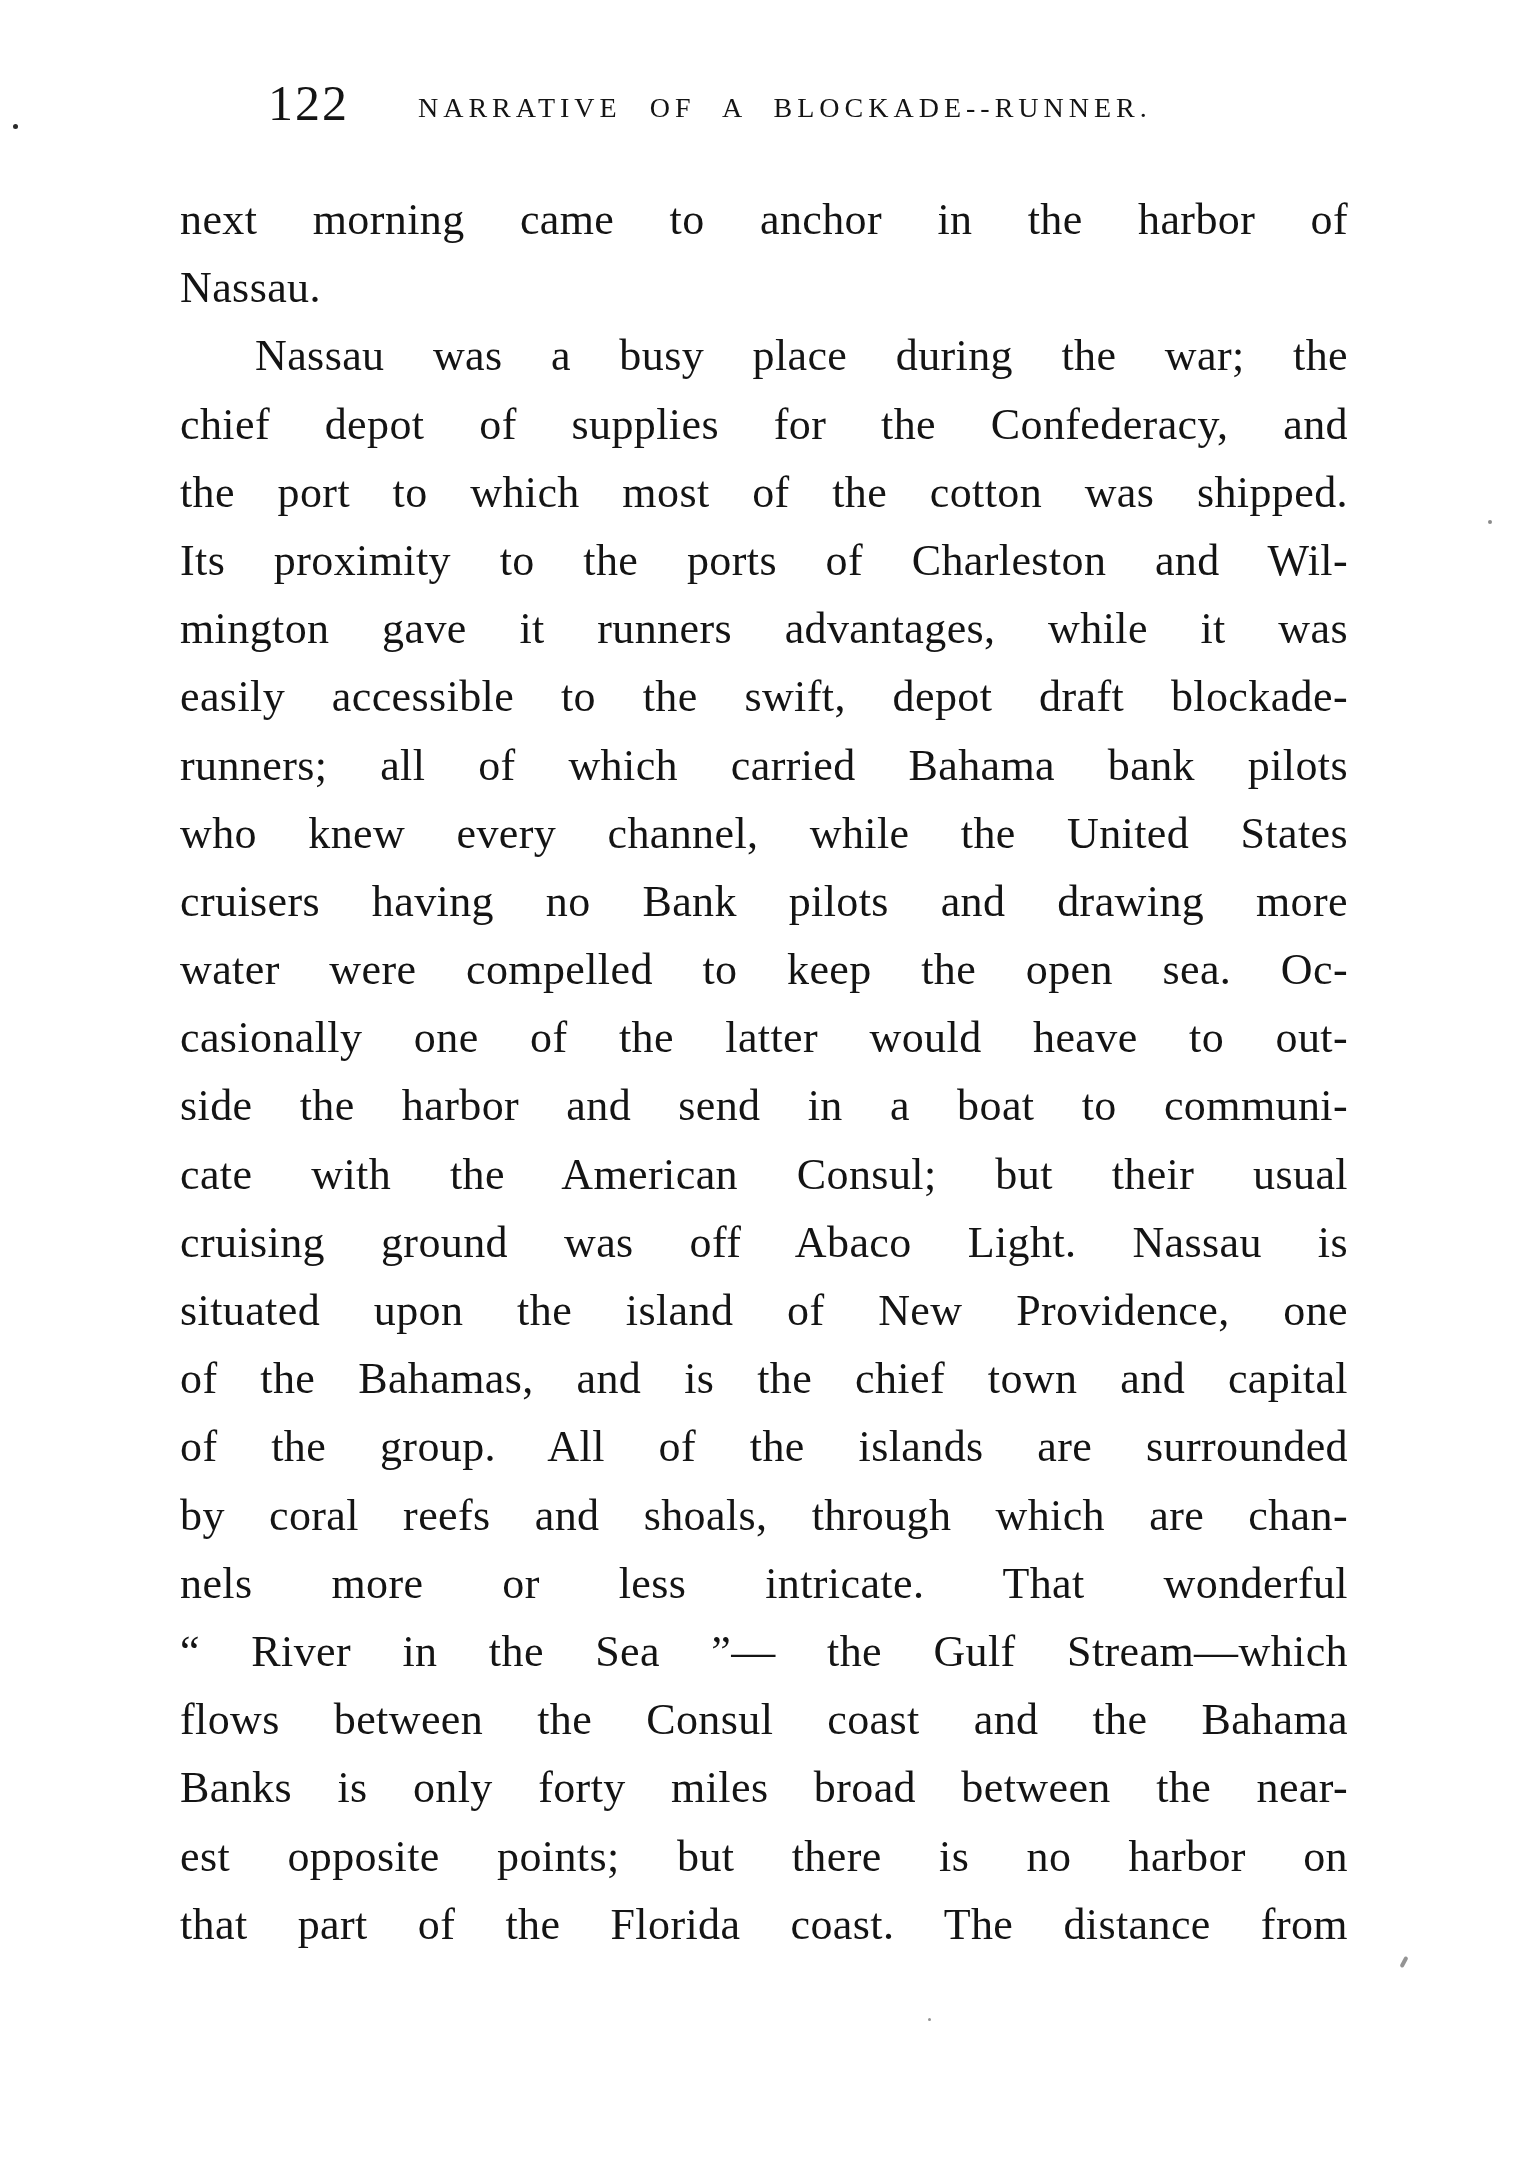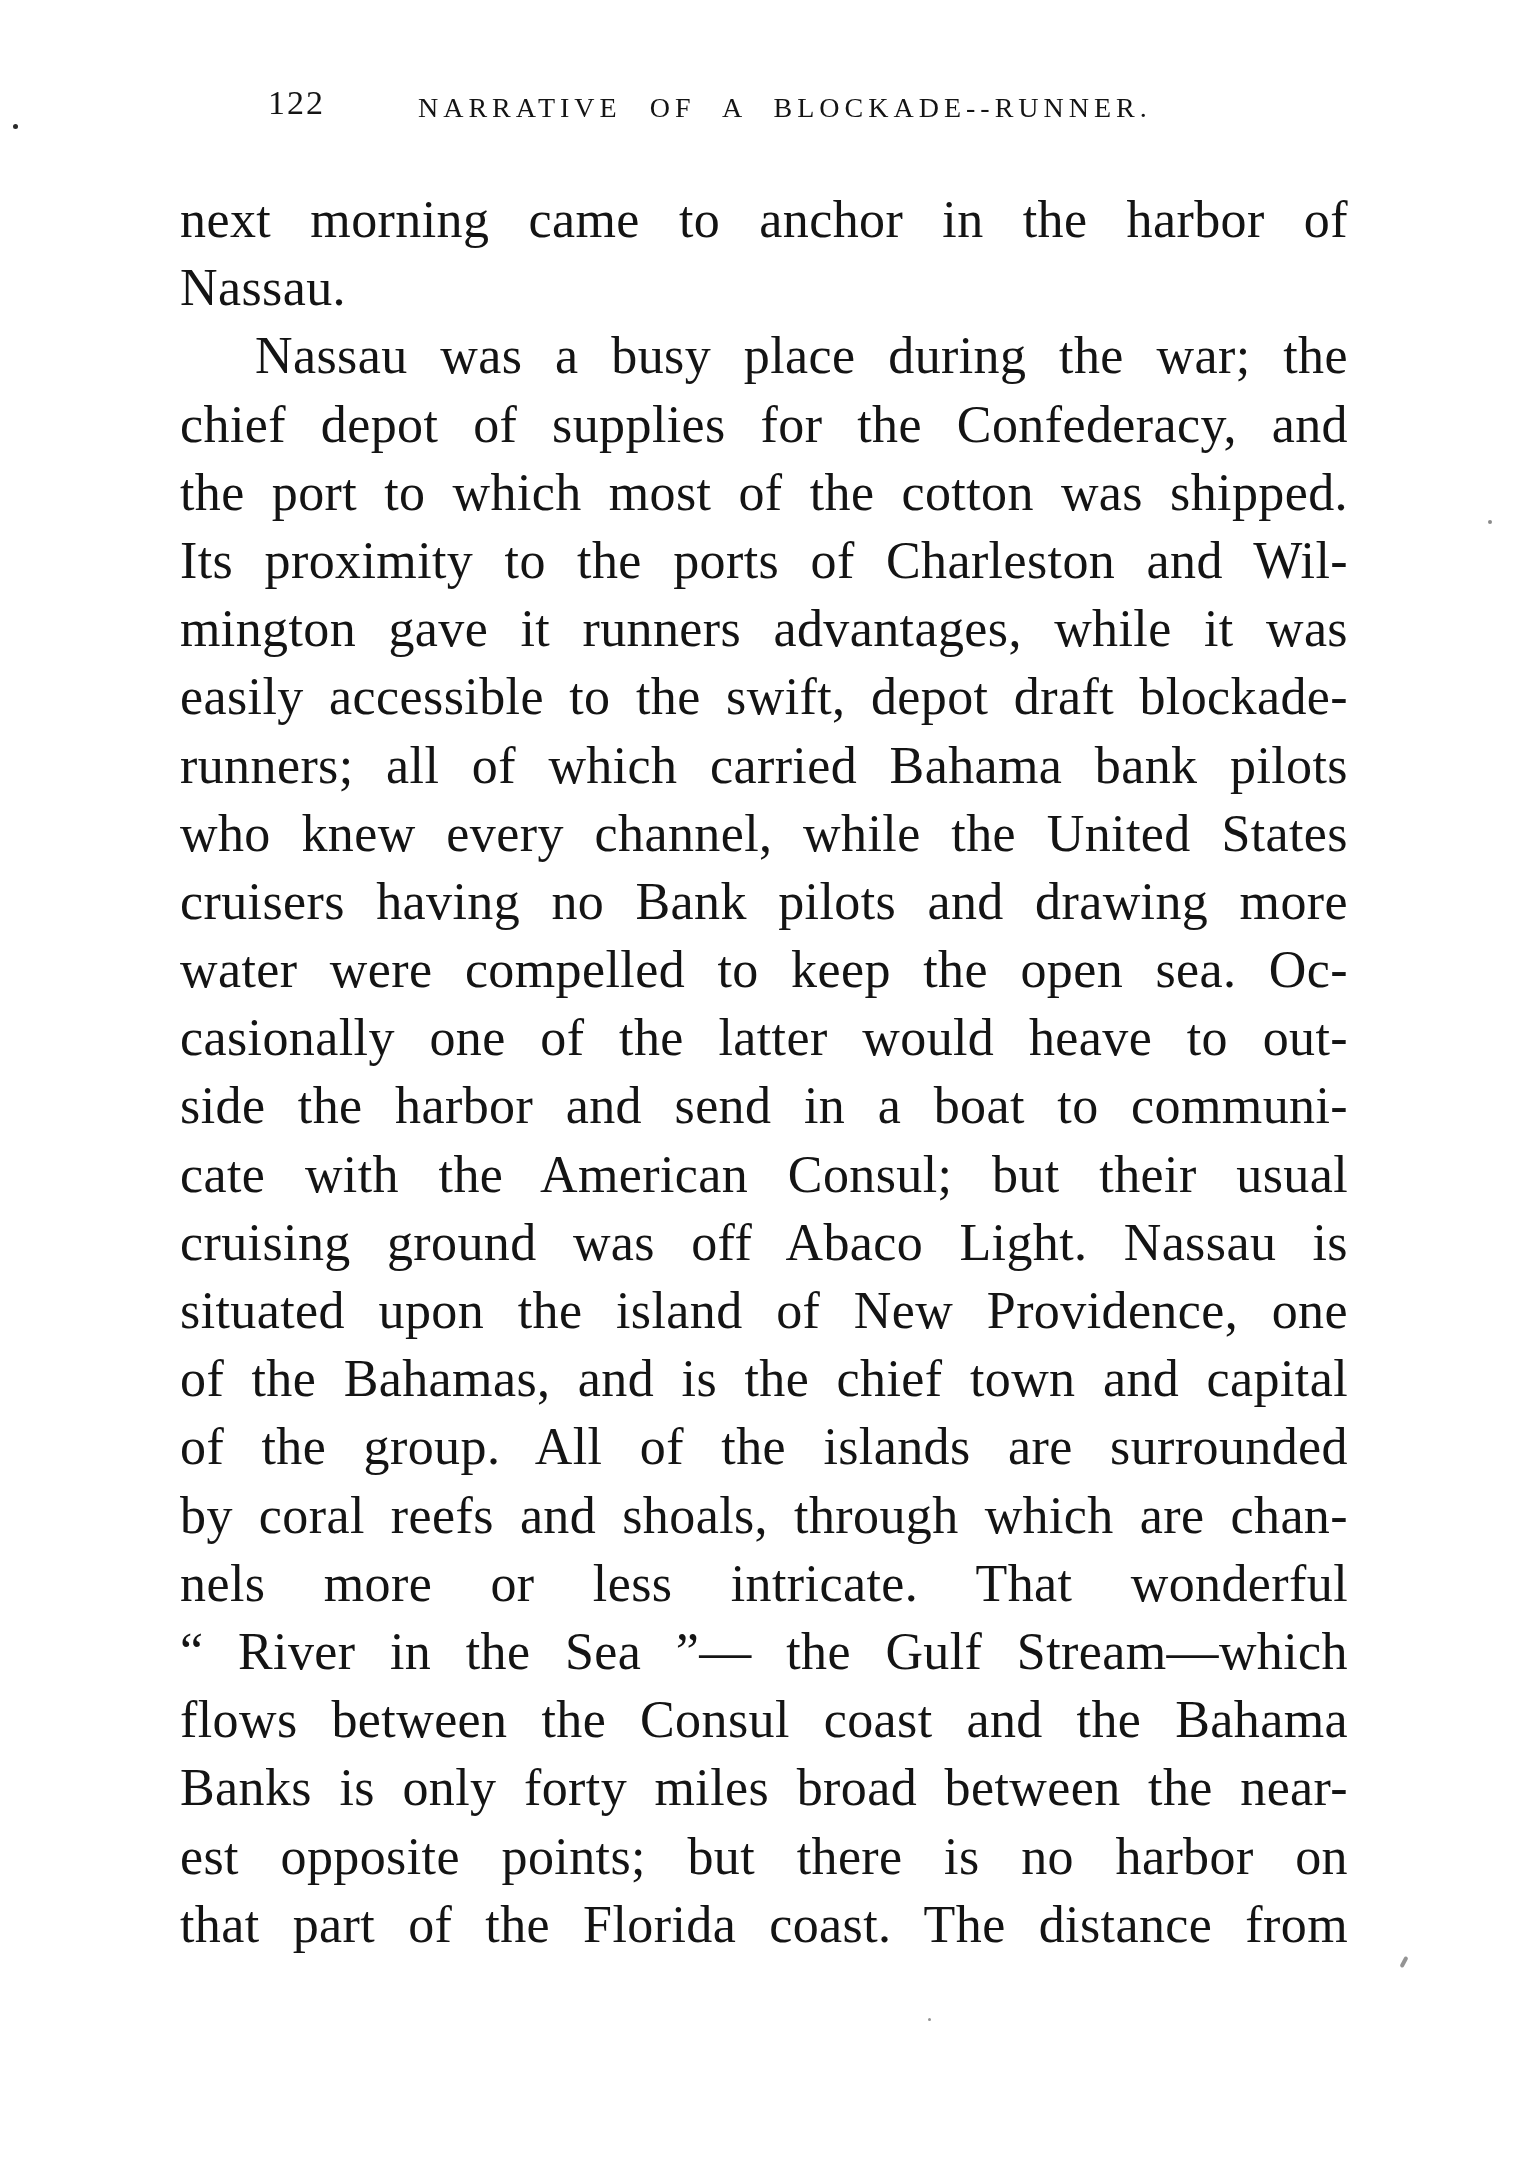--- a/index.html
+++ b/index.html
@@ -20,21 +20,21 @@
     position: absolute;
     top: 78px;
     left: 0;
     width: 1516px;
     height: 60px;
   }
   .page-number {
     position: absolute;
     left: 268px;
     top: 0;
-    font-size: 34px;
+    font-size: 50px;
     line-height: 50px;
     letter-spacing: 2px;
     font-weight: 500;
   }
   .running-title {
     position: absolute;
     left: 418px;
     top: 10px;
     font-size: 28px;
     line-height: 40px;
@@ -46,21 +46,21 @@
   .body-text {
     position: absolute;
     left: 180px;
     top: 186px;
     width: 1168px;
   }
   .line {
     width: 1168px;
     height: 68.2px;
     line-height: 68.2px;
-    font-size: 52px;
+    font-size: 44px;
     letter-spacing: 0.4px;
     text-align: justify;
     text-align-last: justify;
     white-space: nowrap;
   }
   .line.para-end {
     text-align: right;
     text-align-last: left;
   }
   .line.indent {

